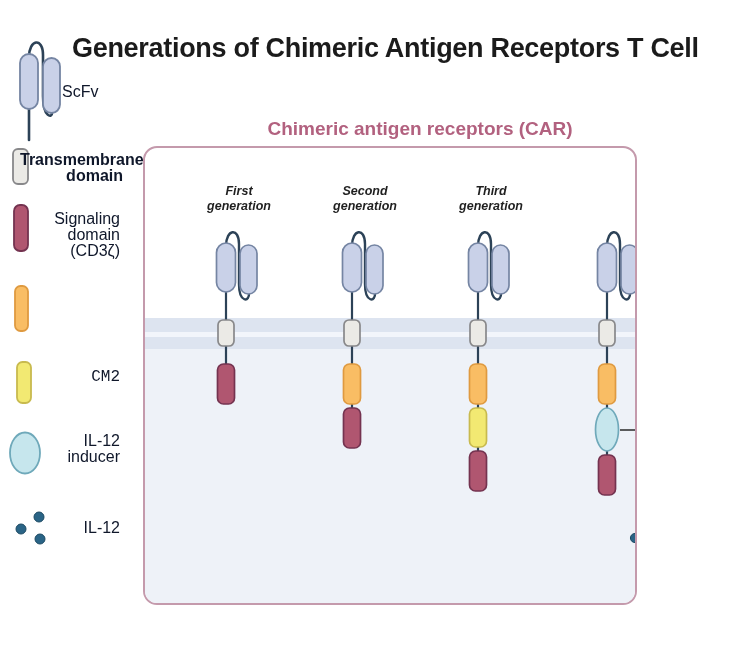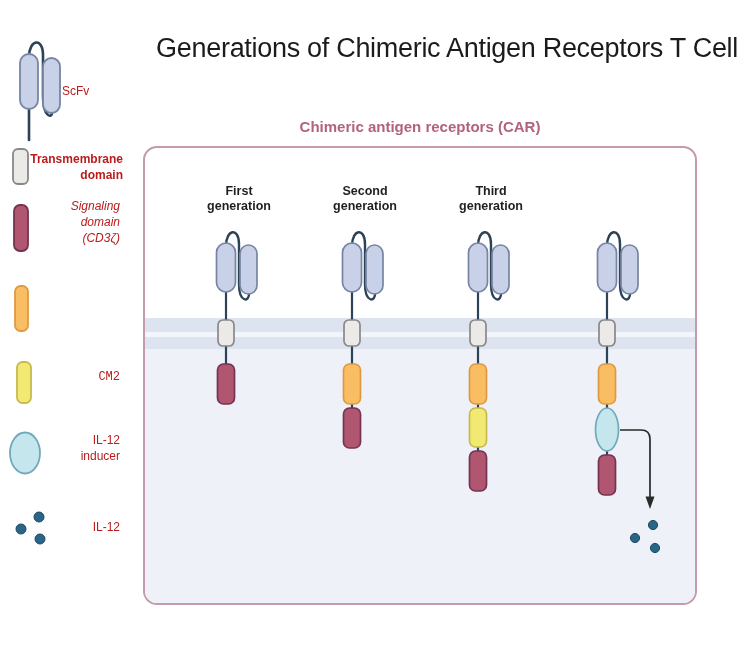--- a/index.html
+++ b/index.html
@@ -2,45 +2,45 @@
 <html><head>
 <meta charset="utf-8">
 <style>
   html,body{margin:0;padding:0;}
   body{
     width:750px;height:647px;position:relative;background:#ffffff;
     font-family:"Liberation Sans", sans-serif;color:#1d1d1d;overflow:hidden;
   }
   #root{position:absolute;inset:0;}
   #page-title{
-    position:absolute;left:88px;top:33px;width:650px;
-    font-size:27px;font-weight:normal;letter-spacing:-0.3px;color:#1b1b1b;text-align:right;
+    position:absolute;left:72px;top:33px;width:650px;
+    font-size:27px;font-weight:bold;letter-spacing:-0.3px;color:#1b1b1b;
   }
   
   #legend-svg{position:absolute;left:0px;top:28px;width:140px;height:530px;}
   .legend-label{
     position:absolute;left:20px;width:100px;text-align:right;
-    font-size:12px;line-height:15.8px;color:#b91c1c;white-space:pre-line;
+    font-size:16px;line-height:15.8px;color:#0f172a;white-space:pre-line;
   }
   #lbl-scfv{left:62px;top:84px;width:60px;text-align:left;}
   #lbl-transmembrane{top:152px;width:103px;font-weight:bold;}
-  #lbl-signaling{top:199px;font-style:italic;}
+  #lbl-signaling{top:211px;}
   #lbl-cm1{top:286px;}
   #lbl-cm2{top:370px;font-family:Liberation Mono, monospace;}
   #lbl-il12-inducer{top:433px;}
   #lbl-il12{top:520px;}
   
   #car-panel-title{
     position:absolute;left:143px;top:118px;width:554px;text-align:center;
-    font-size:15px;font-weight:bold;
+    font-size:19px;font-weight:bold;
   }
   #car-panel{
-    position:absolute;left:143px;top:146px;width:554px;height:459px;
+    position:absolute;left:143px;top:146px;width:494px;height:459px;
     box-sizing:border-box;border:2px solid #c49aac;border-radius:14px;
-    background:#ffffff;overflow:hidden;
+    background:#ffffff;overflow:hidden;font-style:italic;
   }
   .mem-band{position:absolute;left:0;right:0;}
   #membrane-band-1{top:170px;height:14px;}
   #membrane-gap{top:184px;height:5px;}
   #membrane-band-2{top:189px;height:12px;}
   #cell-interior{top:201px;bottom:0;}
   #receptor-svg{position:absolute;left:0;top:0;width:550px;height:455px;}
   .gen-label{
     position:absolute;top:36px;width:90px;text-align:center;
     font-size:12.5px;line-height:14.5px;font-weight:bold;color:#1f1f1f;

